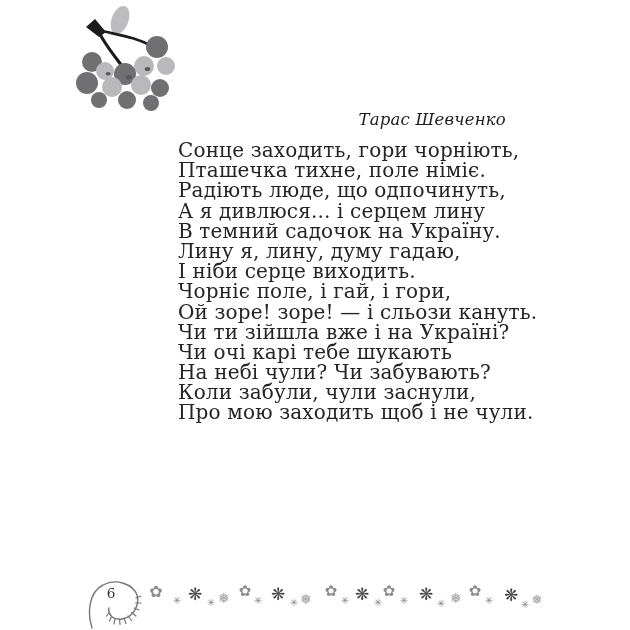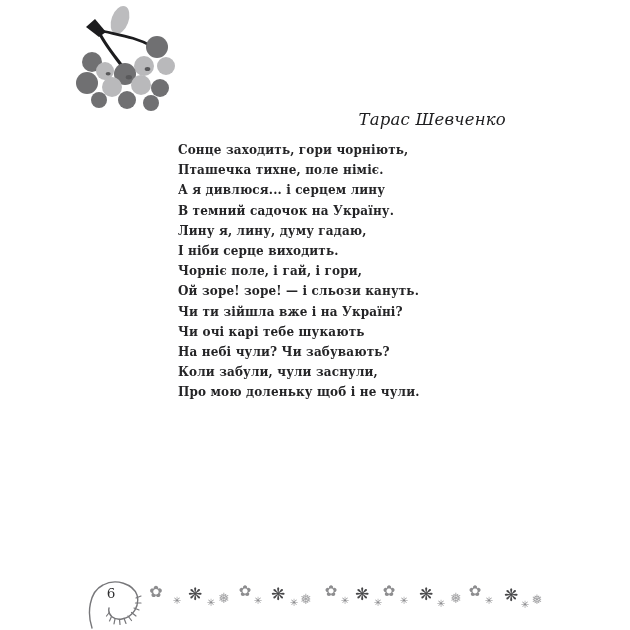--- a/index.html
+++ b/index.html
@@ -17,26 +17,25 @@
     top: 110px; right: 124px;
     font-style: italic;
     font-size: 16.5px;
     color: #1d1d1f;
     letter-spacing: 0.2px;
     white-space: nowrap;
   }
   .poem {
     position: absolute;
     left: 178px; top: 140px;
-    font-size: 12px;
+    font-size: 20px;
     line-height: 20.2px;
     letter-spacing: 0.15px;
     color: #242426;
     white-space: nowrap;
-    font-weight: bold;
   }
   .poem-line { height: 20.2px; }
   .spiral-svg { position: absolute; left: 86px; top: 581px; }
   .page-number {
     position: absolute;
     left: 101px; top: 585px;
     width: 20px;
     text-align: center;
     font-size: 13.5px;
     color: #2d2d2f;
@@ -78,31 +77,32 @@
         <circle cx="53" cy="98" r="9" fill="#707072"></circle>
         <circle cx="77" cy="101" r="8" fill="#707072"></circle>
       </g>
   </svg>
 
   <div class="author">Тарас Шевченко</div>
 
   <div class="poem" id="poem-lines">
       <div class="poem-line">Сонце заходить, гори чорніють,</div>
       <div class="poem-line">Пташечка тихне, поле німіє.</div>
+      <div class="poem-line">Радіють люде, що одпочинуть,</div>
       <div class="poem-line">А я дивлюся... і серцем лину</div>
       <div class="poem-line">В темний садочок на Україну.</div>
       <div class="poem-line">Лину я, лину, думу гадаю,</div>
       <div class="poem-line">І ніби серце виходить.</div>
       <div class="poem-line">Чорніє поле, і гай, і гори,</div>
       <div class="poem-line">Ой зоре! зоре! — і сльози кануть.</div>
       <div class="poem-line">Чи ти зійшла вже і на Україні?</div>
       <div class="poem-line">Чи очі карі тебе шукають</div>
       <div class="poem-line">На небі чули? Чи забувають?</div>
       <div class="poem-line">Коли забули, чули заснули,</div>
-      <div class="poem-line">Про мою доленьку щоб і не чули.</div>
+      <div class="poem-line">Про мою заходить щоб і не чули.</div>
     </div>
 
   <svg class="spiral-svg" width="60" height="50" viewBox="0 0 60 50">
     <path d="M6,47 C1,32 3,11 17,4 C30,-3 47,3 51,14 C54,25 47,36 36,38 C28,39.5 21.5,34 23,27" fill="none" stroke-width="1.4" stroke-linecap="round" stroke="#77777a"></path>
     <g stroke-width="1.2" stroke-linecap="round" stroke="#77777a">
       <line x1="50" y1="17" x2="55" y2="15"></line>
       <line x1="49.5" y1="22" x2="55" y2="22"></line>
       <line x1="48" y1="27" x2="53" y2="29"></line>
       <line x1="45.5" y1="31.5" x2="50" y2="35"></line>
       <line x1="42" y1="35" x2="45.5" y2="39.5"></line>

